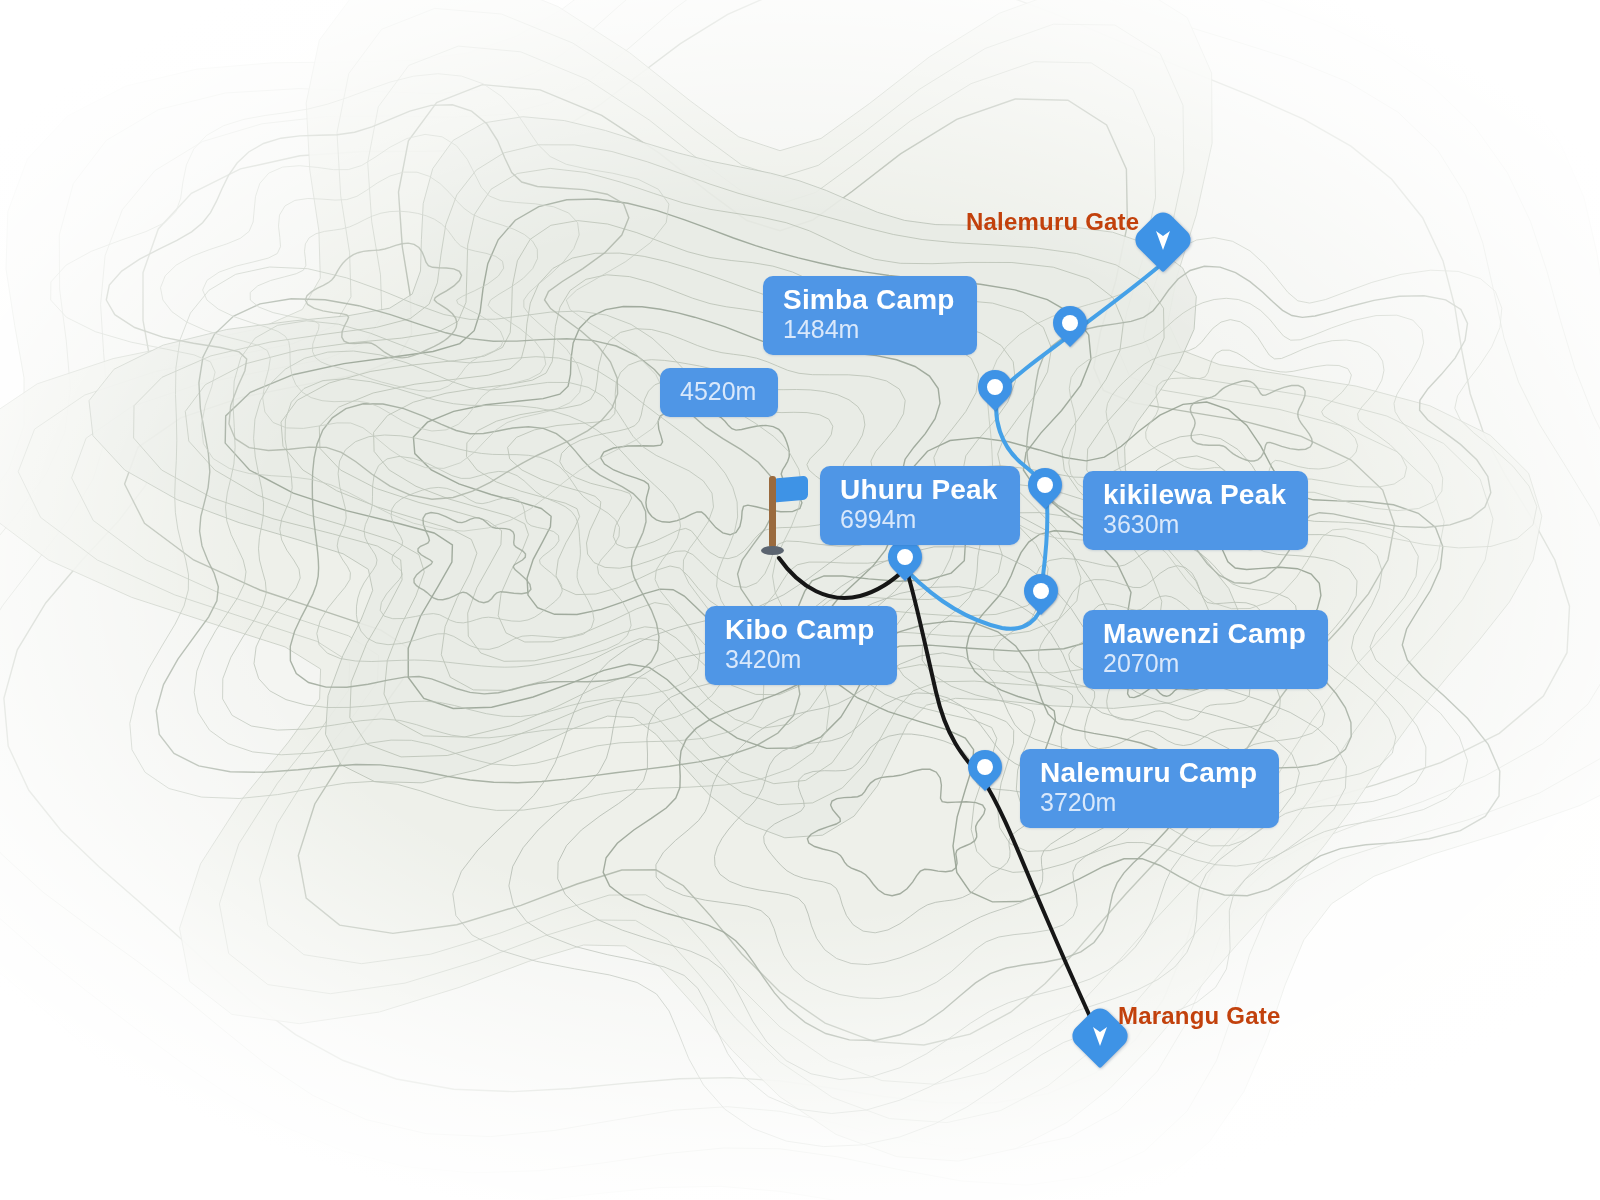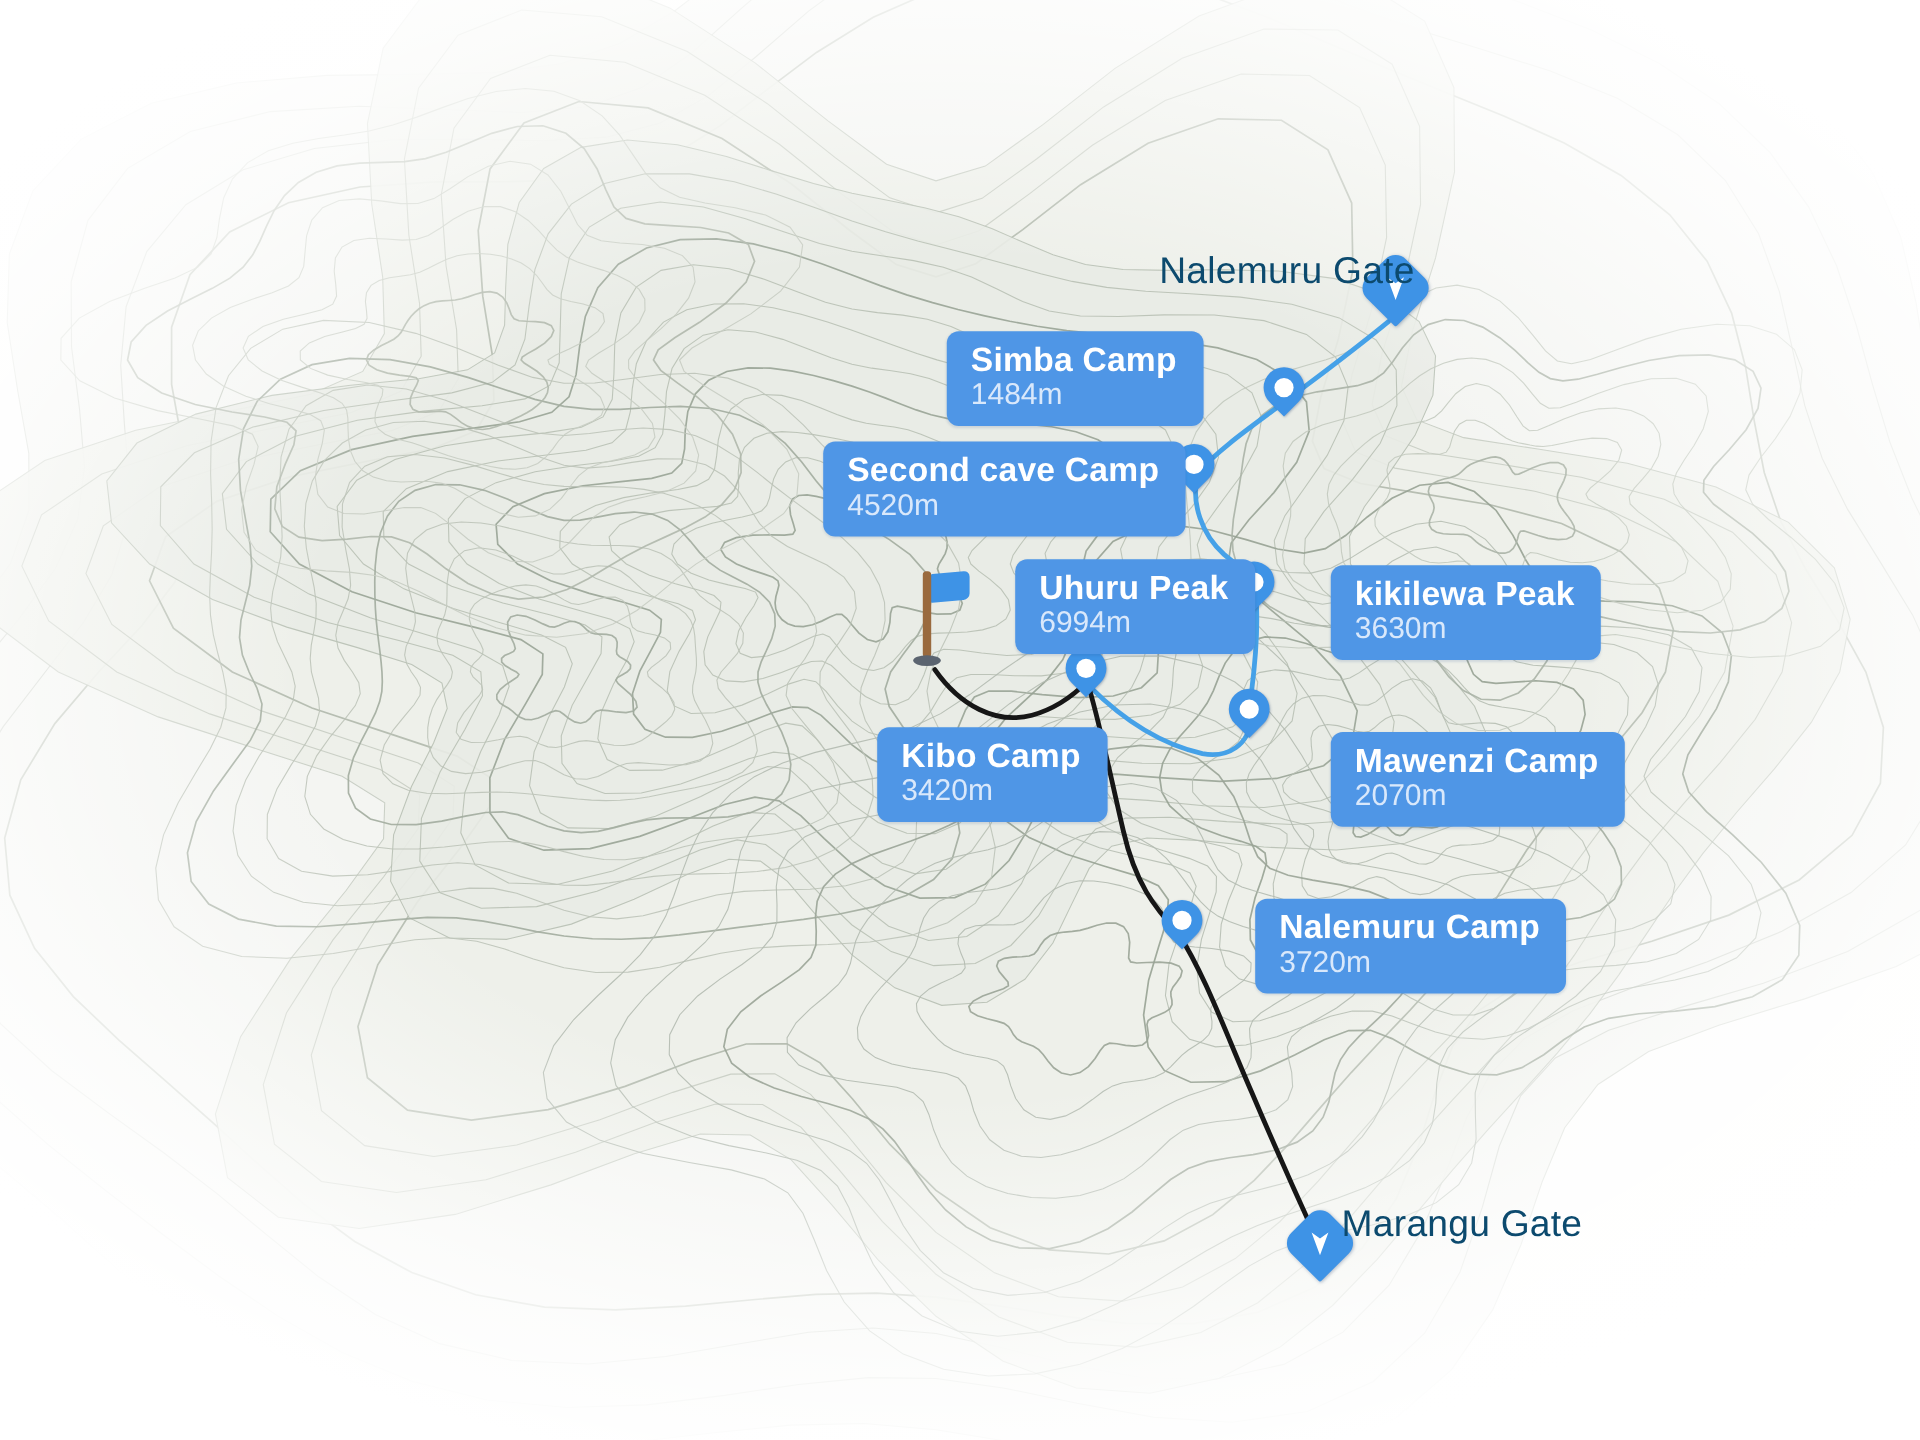--- a/index.html
+++ b/index.html
@@ -16,27 +16,26 @@
   }
   
   .camp-label{
     position:absolute;
     background:#4f96e6;
     border-radius:10px;
     padding:9px 22px 11px 20px;
     color:#ffffff;
     box-shadow:0 1px 2px rgba(40,80,140,.15);
     white-space:nowrap;
-    margin-left:26px;
   }
   .camp-label .camp-name{display:block;font-size:28px;font-weight:700;letter-spacing:.2px;line-height:1.08;}
   .camp-label .camp-elev{display:block;font-size:25px;font-weight:400;color:#d9e8fb;line-height:1.1;margin-top:1px;}
   
   .gate-label{
-    position:absolute;font-size:31px;font-weight:400;color:#0c4a6e;
+    position:absolute;font-size:24px;font-weight:700;color:#c2410c;
     letter-spacing:.2px;white-space:nowrap;
   }
   
   .pin{
     position:absolute;width:34px;height:34px;background:#3e93e6;
     border-radius:50% 50% 50% 0;transform:rotate(-45deg);
     box-shadow:0 1px 2px rgba(30,60,110,.35);
   }
   .pin::after{
     content:"";position:absolute;inset:9px;background:#ffffff;border-radius:50%;
@@ -170,21 +169,20 @@
 
 <div class="gate-label" style="left:966px;top:208px">Nalemuru Gate</div>
 <div class="gate-label" style="left:1118px;top:1002px">Marangu Gate</div>
 
 <div class="camp-label" style="left:763px;top:276px">
   <span class="camp-name">Simba Camp</span>
   <span class="camp-elev">1484m</span>
 </div>
 
 <div class="camp-label" style="left:660px;top:368px">
-  <span class="camp-name">Second cave Camp</span>
   <span class="camp-elev">4520m</span>
 </div>
 
 <div class="camp-label" style="left:820px;top:466px">
   <span class="camp-name">Uhuru Peak</span>
   <span class="camp-elev">6994m</span>
 </div>
 
 <div class="camp-label" style="left:1083px;top:471px">
   <span class="camp-name">kikilewa Peak</span>

